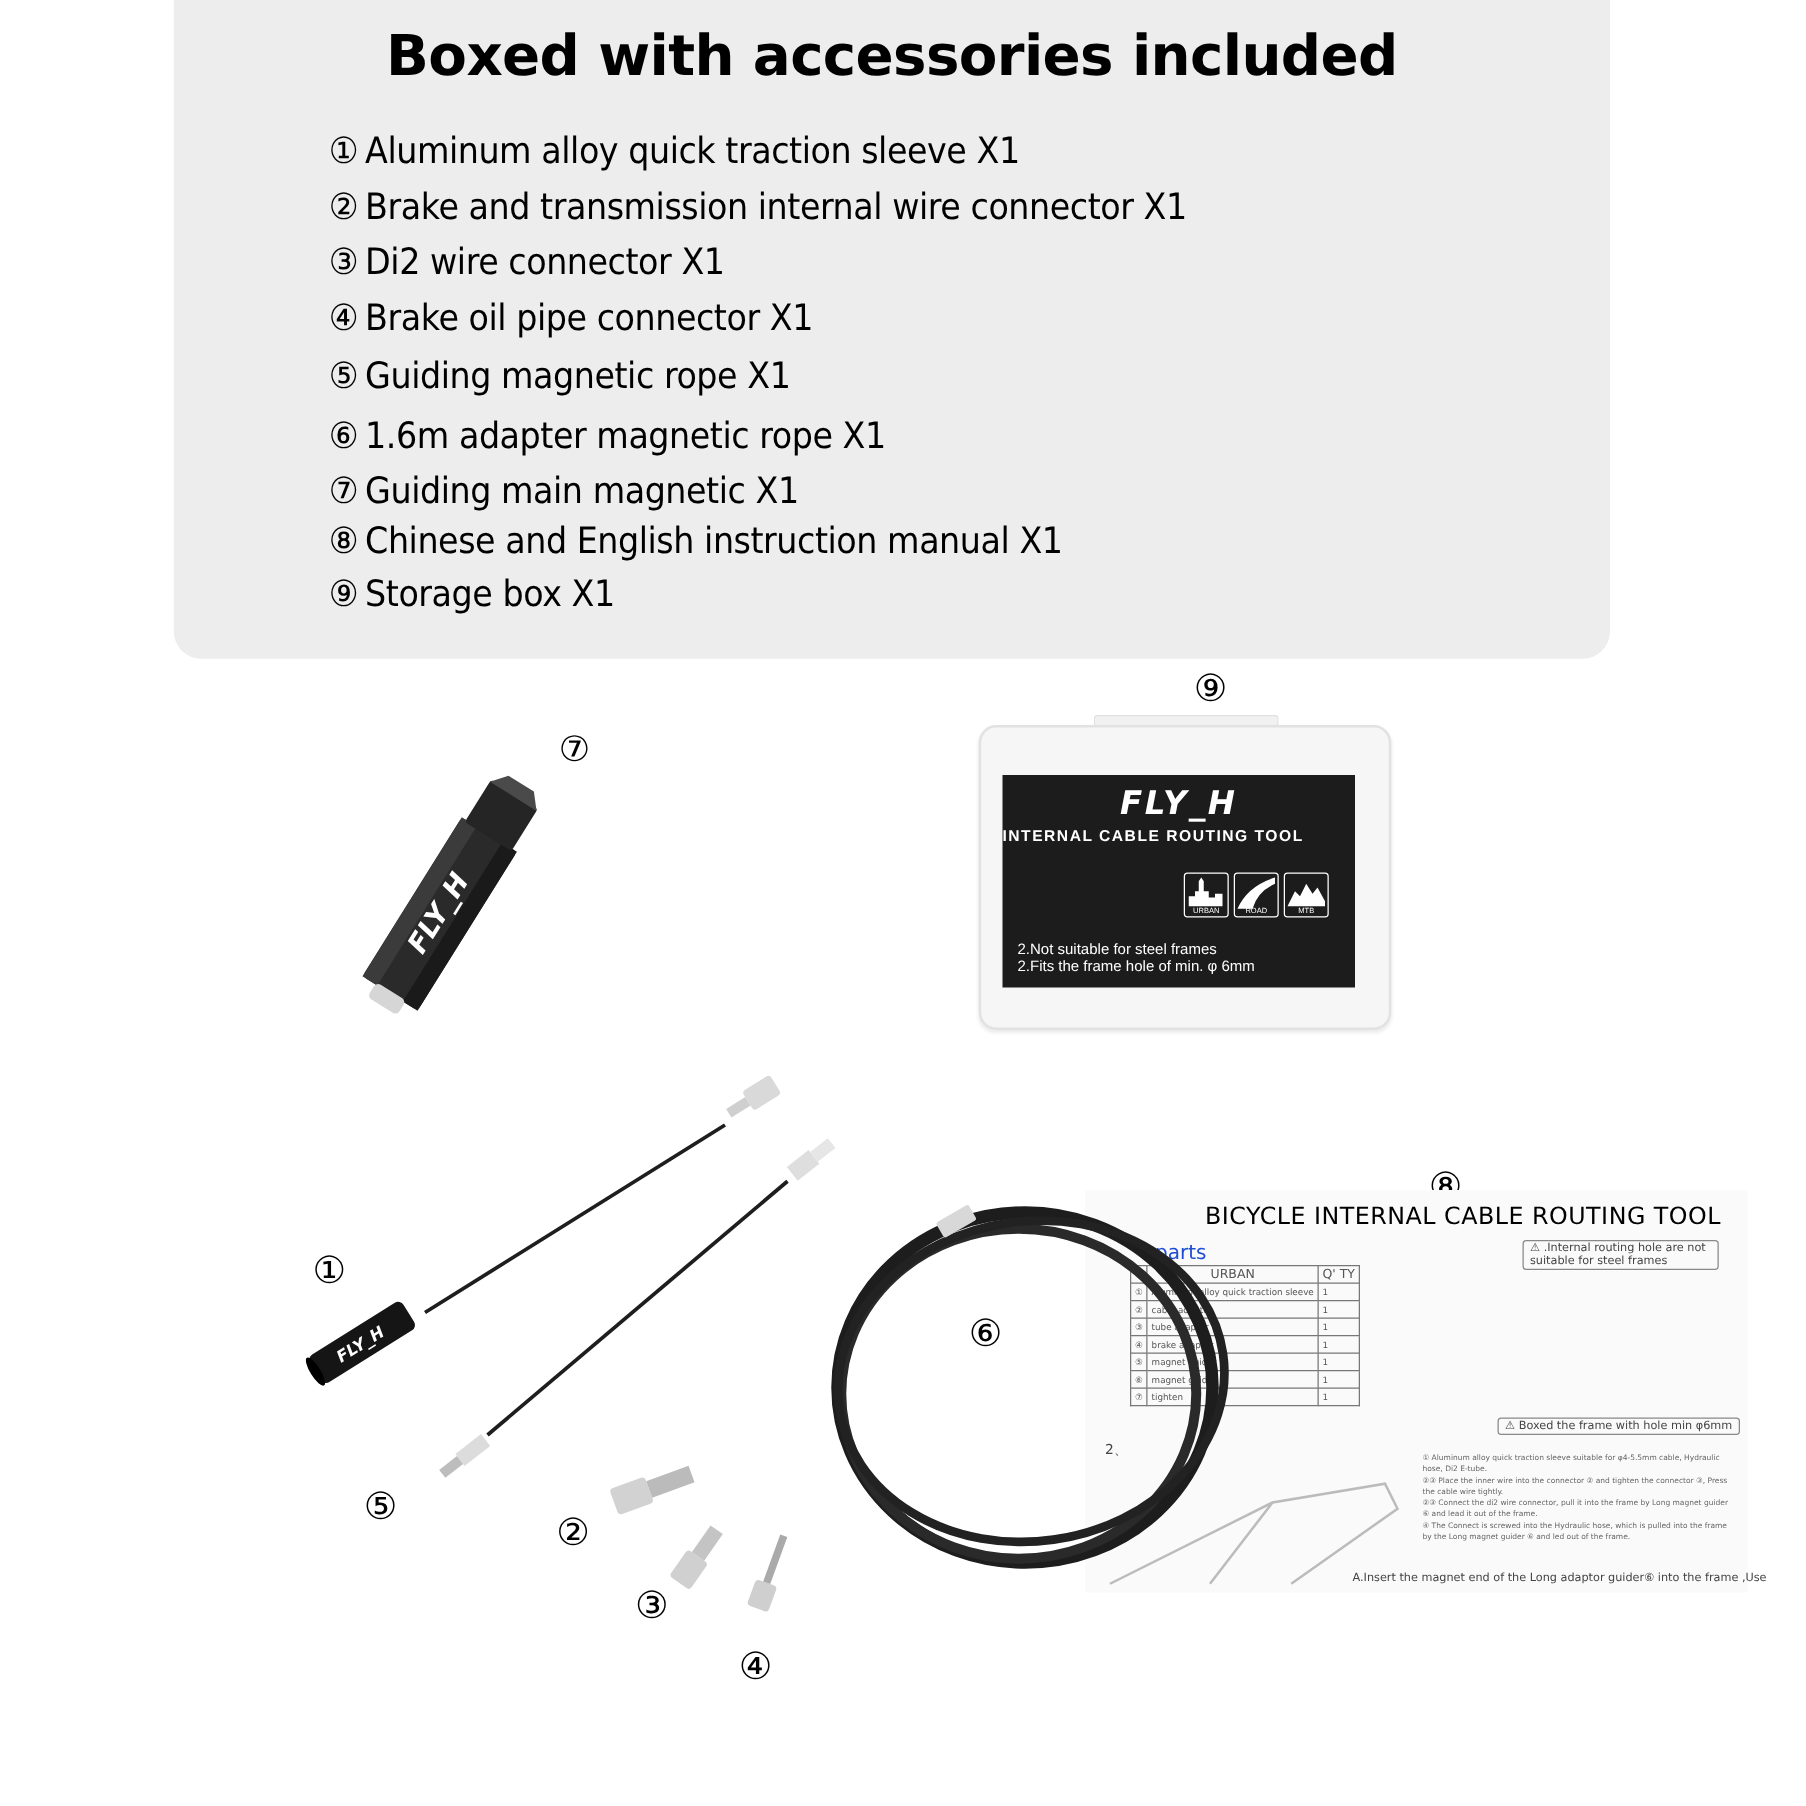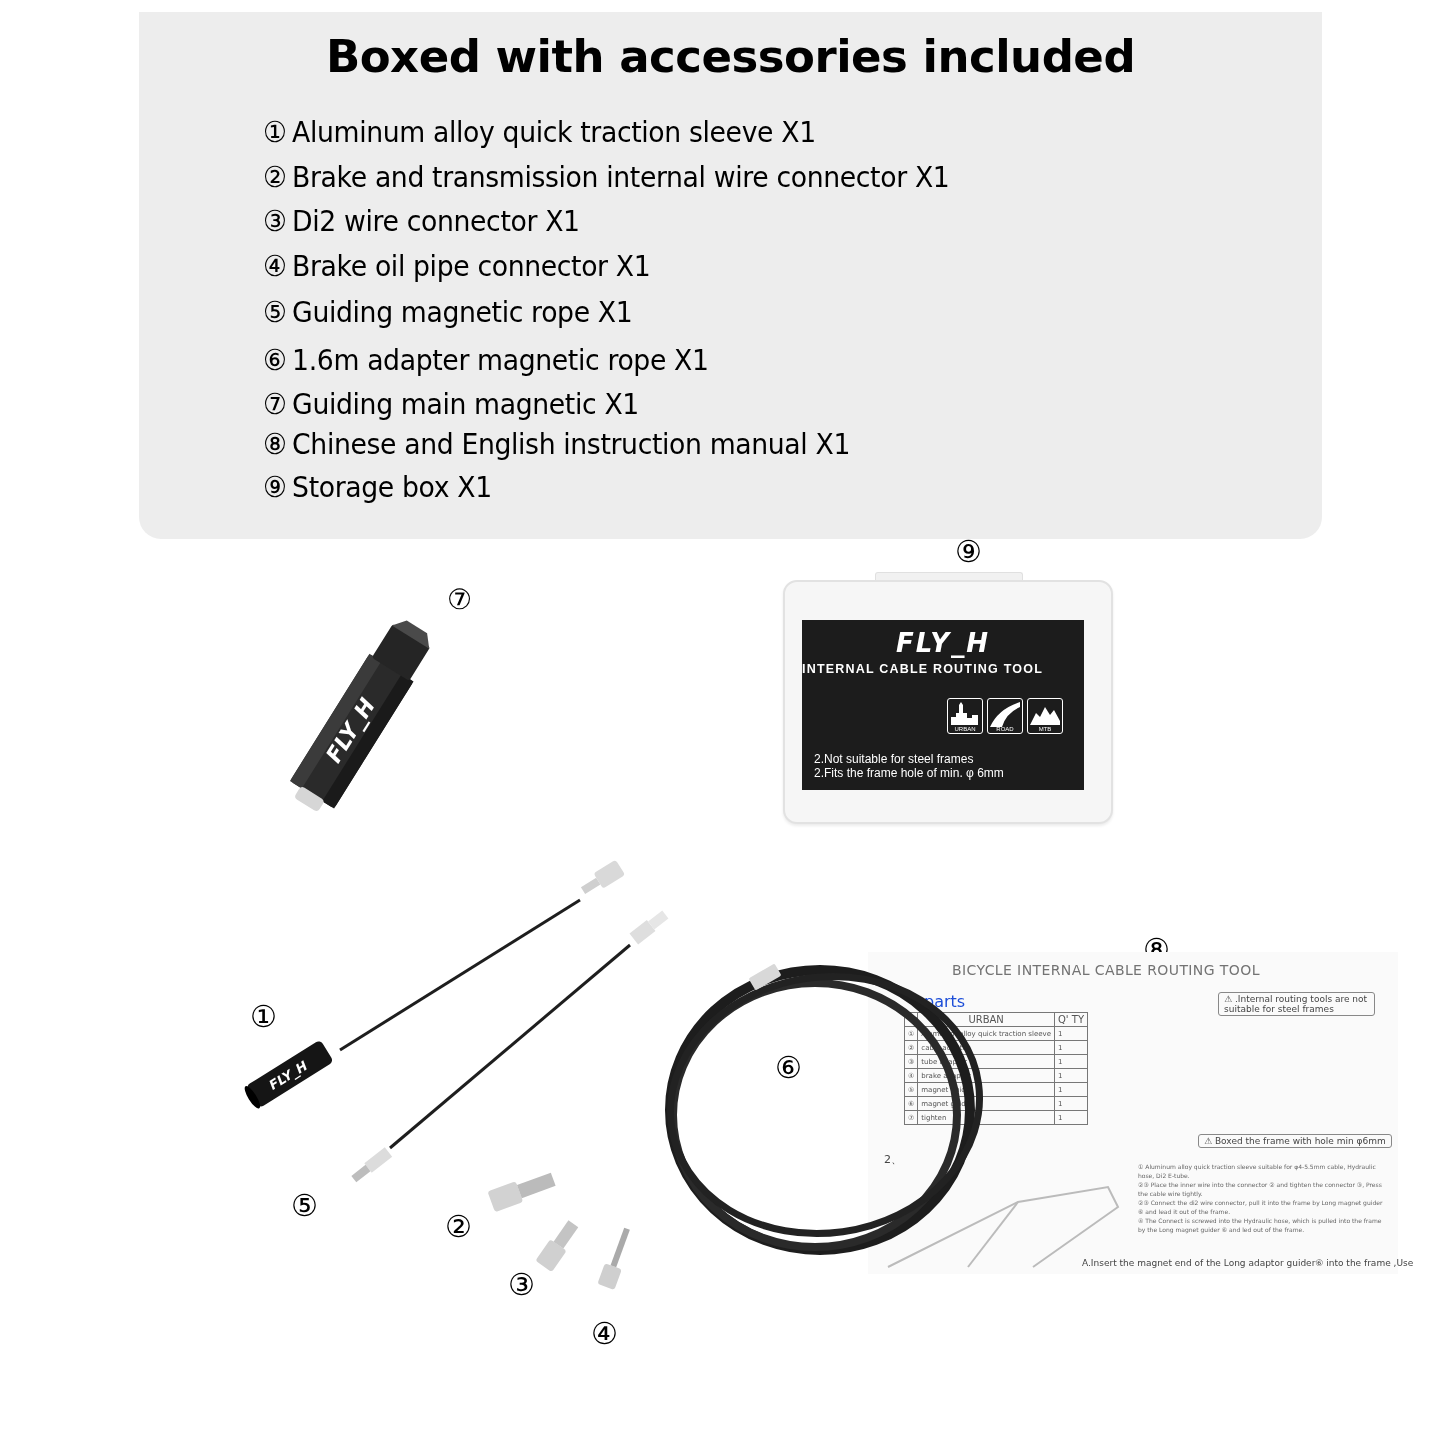--- a/index.html
+++ b/index.html
@@ -1,36 +1,36 @@
 <!DOCTYPE html>
 <html><head>
 <meta charset="utf-8">
 <style>
   html,body{margin:0;padding:0;background:#fff;}
   body{width:1445px;height:1445px;position:relative;overflow:hidden;font-family:"DejaVu Sans","Liberation Sans",sans-serif;color:#000;}
-  .panel{position:absolute;left:139px;top:12px;width:1149px;height:527px;background:#ededed;border-radius:0 0 22px 22px;padding-left:34px;}
+  .panel{position:absolute;left:139px;top:0;width:1149px;height:527px;background:#ededed;border-radius:0 0 22px 22px;}
   .title{position:absolute;left:0;right:0;top:18px;text-align:center;font-weight:bold;font-size:45px;letter-spacing:-0.5px;font-family:"DejaVu Sans",sans-serif;}
   .list{position:absolute;left:124px;top:100px;margin:0;padding:0;list-style:none;}
   .list li{font-size:29px;height:44.6px;line-height:40px;white-space:nowrap;font-family:"DejaVu Sans",sans-serif;letter-spacing:-0.4px;transform:scaleX(0.92);transform-origin:left center;}
   .list li .num{display:inline-block;margin-right:6px;}
   .marker{position:absolute;font-size:30px;line-height:30px;font-family:"DejaVu Sans",sans-serif;}
   .abs{position:absolute;}
   
   .box{position:absolute;left:783px;top:580px;width:326px;height:240px;background:#f6f6f6;border:2px solid #e2e2e2;border-radius:14px;box-shadow:0 2px 3px rgba(0,0,0,.08);}
   .box-tab{position:absolute;left:875px;top:572px;width:146px;height:12px;background:#f1f1f1;border:1px solid #e0e0e0;border-bottom:none;border-radius:3px 3px 0 0;}
   .label{position:absolute;left:802px;top:620px;width:282px;height:170px;background:#1c1c1c;color:#fff;}
   .brand{position:absolute;left:0;right:0;top:8px;text-align:center;font-style:italic;font-weight:bold;font-size:26px;letter-spacing:2px;font-family:"DejaVu Sans",sans-serif;}
   .subtitle{position:absolute;left:0;right:0;top:42px;text-align:left;font-weight:bold;font-size:12.5px;letter-spacing:1.2px;font-family:"Liberation Sans",sans-serif;}
   .icons{position:absolute;left:145px;top:78px;display:flex;gap:4px;}
   .ic{width:34px;height:34px;border:1.5px solid #fff;border-radius:3px;position:relative;overflow:hidden;}
   .ic span{position:absolute;bottom:1px;left:0;right:0;text-align:center;font-size:6px;font-family:"Liberation Sans",sans-serif;}
   .notes{position:absolute;left:12px;top:132px;font-size:12px;line-height:14px;font-family:"Liberation Sans",sans-serif;}
   
   .manual{position:absolute;left:868px;top:952px;width:530px;height:322px;background:#fafafa;}
-  .man-title{position:absolute;left:84px;top:10px;font-size:14px;letter-spacing:.4px;color:#737373;font-family:"DejaVu Sans",sans-serif;}
+  .man-title{position:absolute;left:96px;top:10px;font-size:19px;letter-spacing:.4px;color:#000000;font-family:"DejaVu Sans",sans-serif;}
   .parts-h{position:absolute;left:56px;top:40px;font-size:16px;color:#1d4ed8;}
   table.pt{position:absolute;left:36px;top:60px;border-collapse:collapse;font-size:7px;color:#555;}
   table.pt td,table.pt th{border:1px solid #777;padding:0 3px;height:13px;}
   table.pt th{font-size:10px;font-weight:normal;}
   .warn{position:absolute;border:1px solid #888;border-radius:3px;font-size:9px;color:#444;padding:1px 5px;background:#fafafa;}
   .steps{position:absolute;left:270px;top:210px;font-size:6px;color:#666;line-height:9px;width:250px;}
   .insert{position:absolute;left:214px;top:306px;font-size:9px;color:#444;white-space:nowrap;}
 </style>
 </head>
 <body>
@@ -180,21 +180,21 @@
           <td>magnet guider</td>
           <td>1</td>
         </tr>
     <tr>
           <td>⑦</td>
           <td>tighten</td>
           <td>1</td>
         </tr>
   </tbody>
     </table>
-  <div class="warn" style="left:350px;top:40px;width:145px;">⚠ .Internal routing tools are not suitable for steel frames</div>
+  <div class="warn" style="left:350px;top:40px;width:145px;">⚠ .Internal routing hole are not suitable for steel frames</div>
   <div class="warn" style="left:330px;top:182px;">⚠ Boxed the frame with hole min φ6mm</div>
   <div class="abs" style="left:16px;top:200px;font-size:11px;color:#444;">2、</div>
   <svg class="abs" style="left:0;top:210px" width="280" height="110">
     <polyline points="20,105 150,40 240,25 250,45 165,105" fill="none" stroke="#bbb" stroke-width="2"></polyline>
     <line x1="150" y1="40" x2="100" y2="105" stroke="#bbb" stroke-width="2"></line>
   </svg>
   <div class="steps">
     <div>① Aluminum alloy quick traction sleeve suitable for φ4-5.5mm cable, Hydraulic hose, Di2 E-tube.</div>
     <div>②③ Place the inner wire into the connector ② and tighten the connector ③, Press the cable wire tightly.</div>
     <div>②③ Connect the di2 wire connector, pull it into the frame by Long magnet guider ⑥ and lead it out of the frame.</div>

